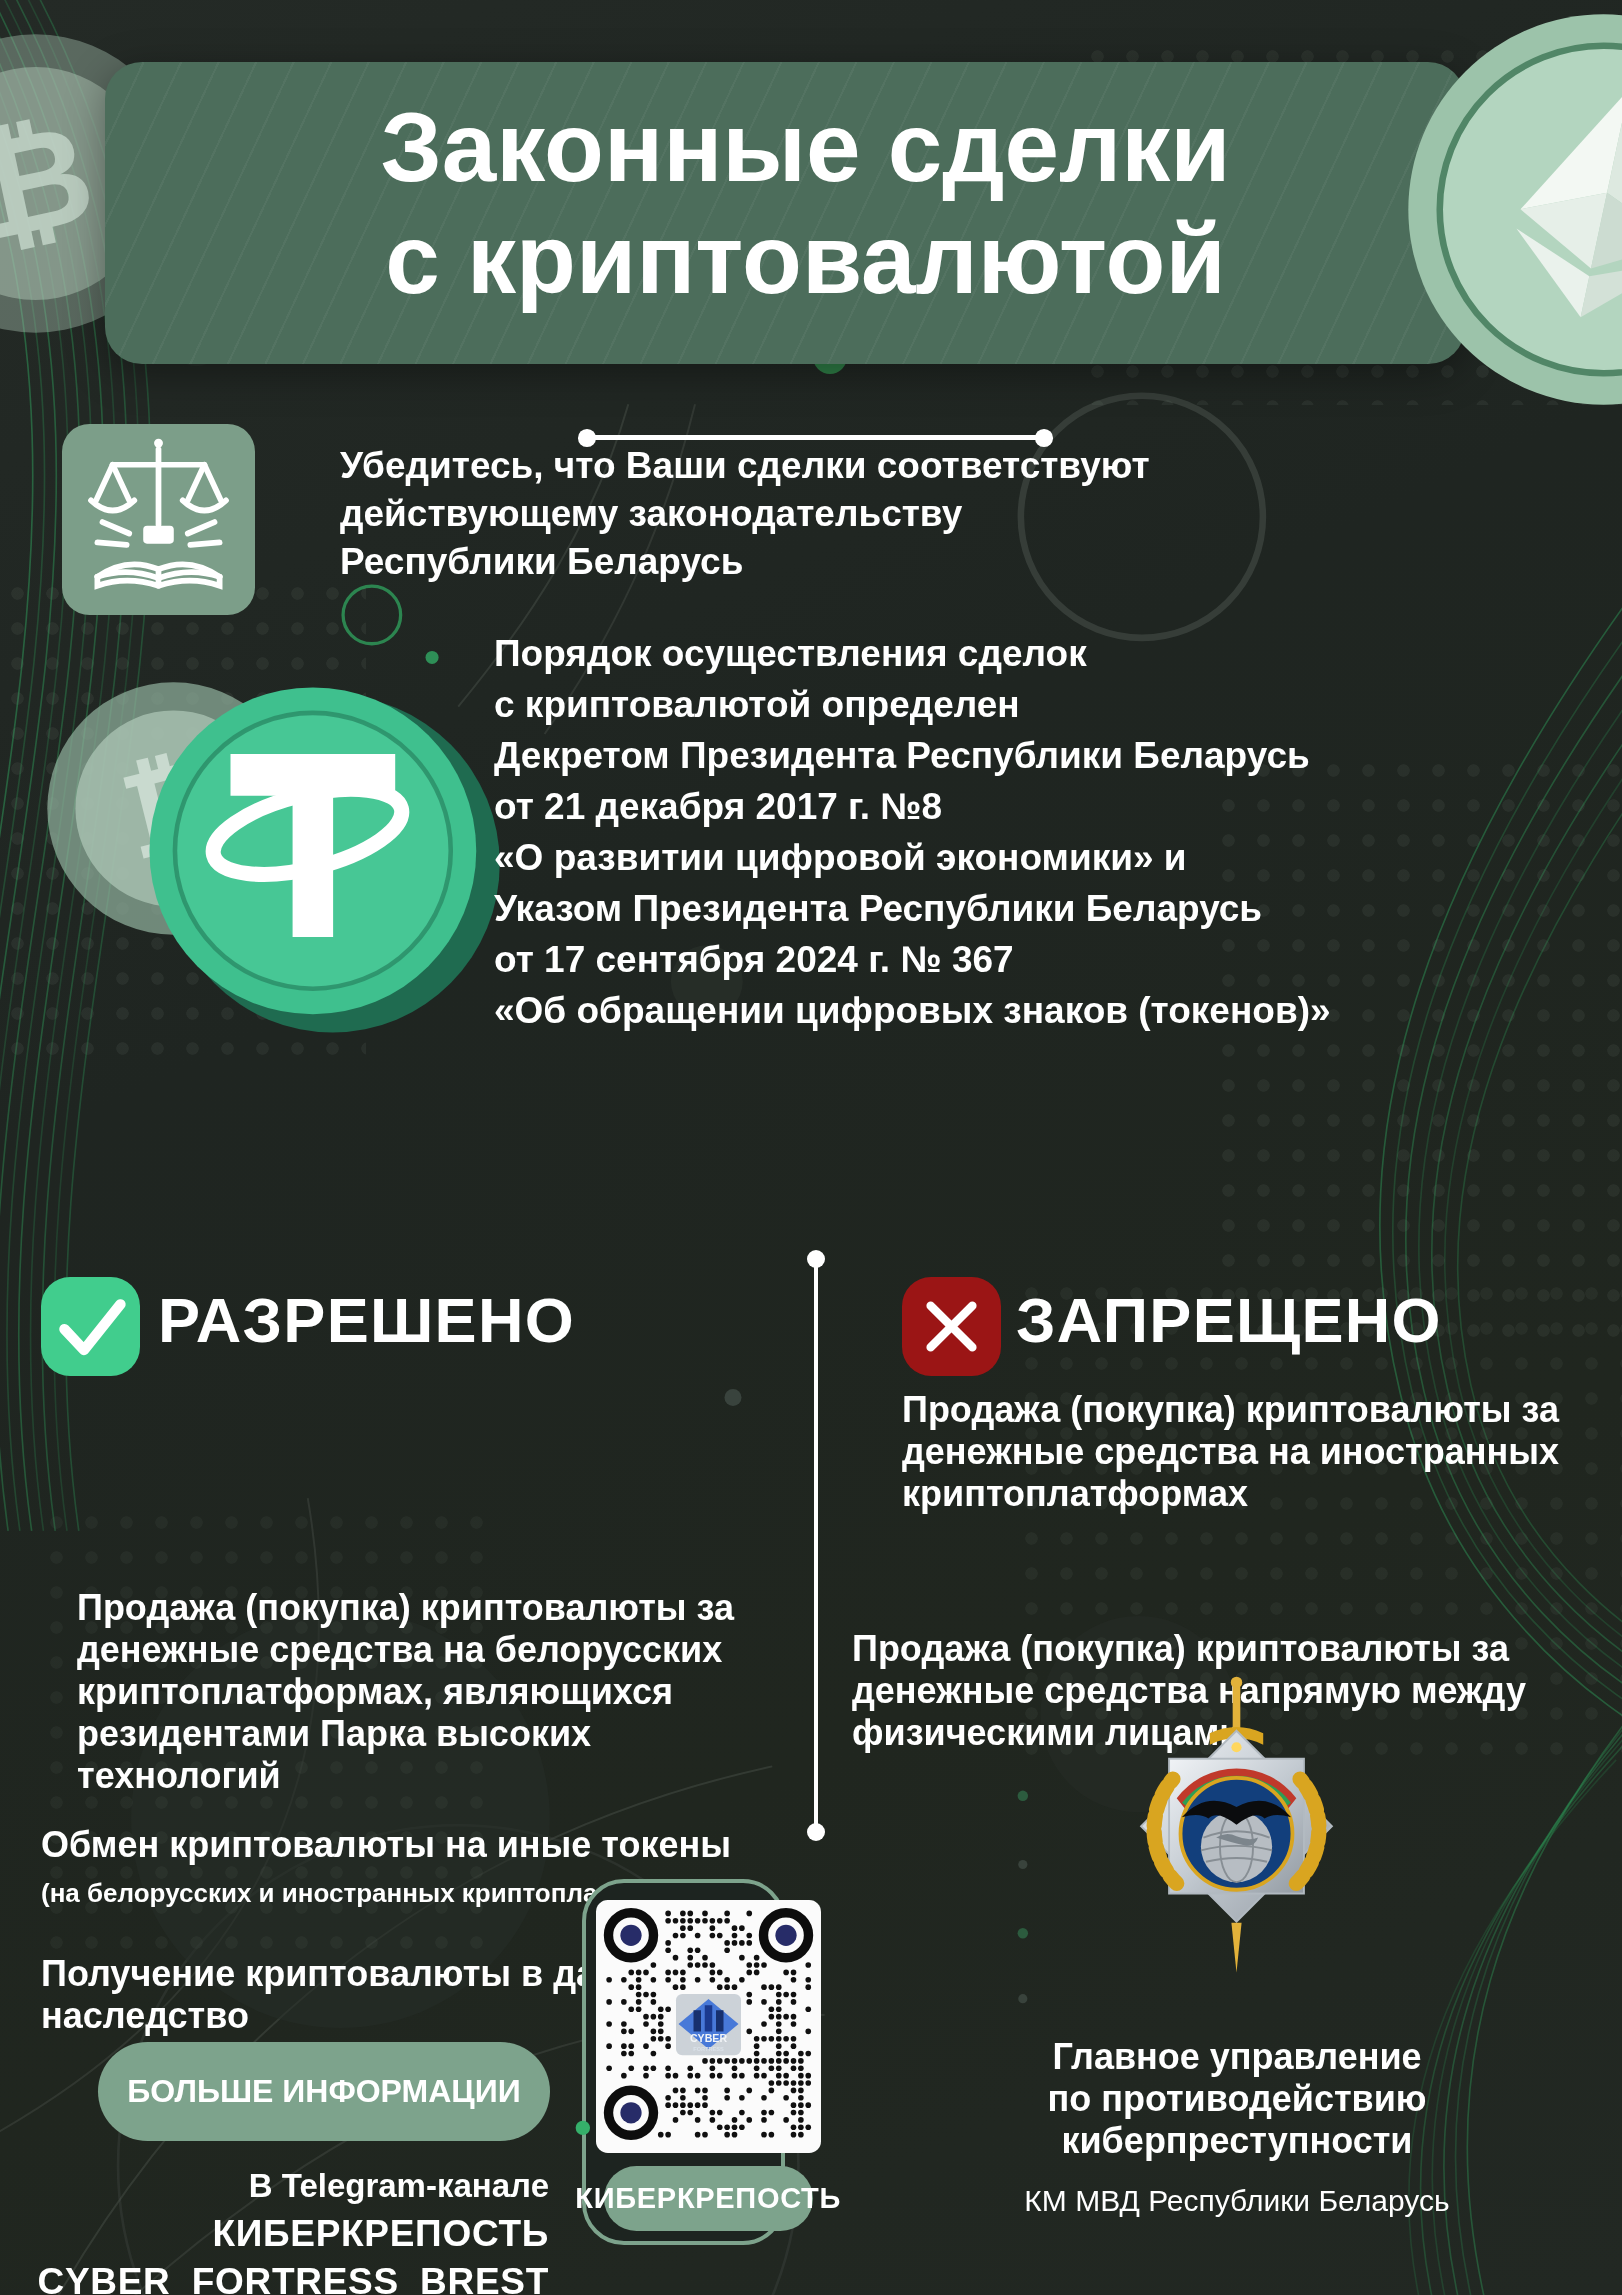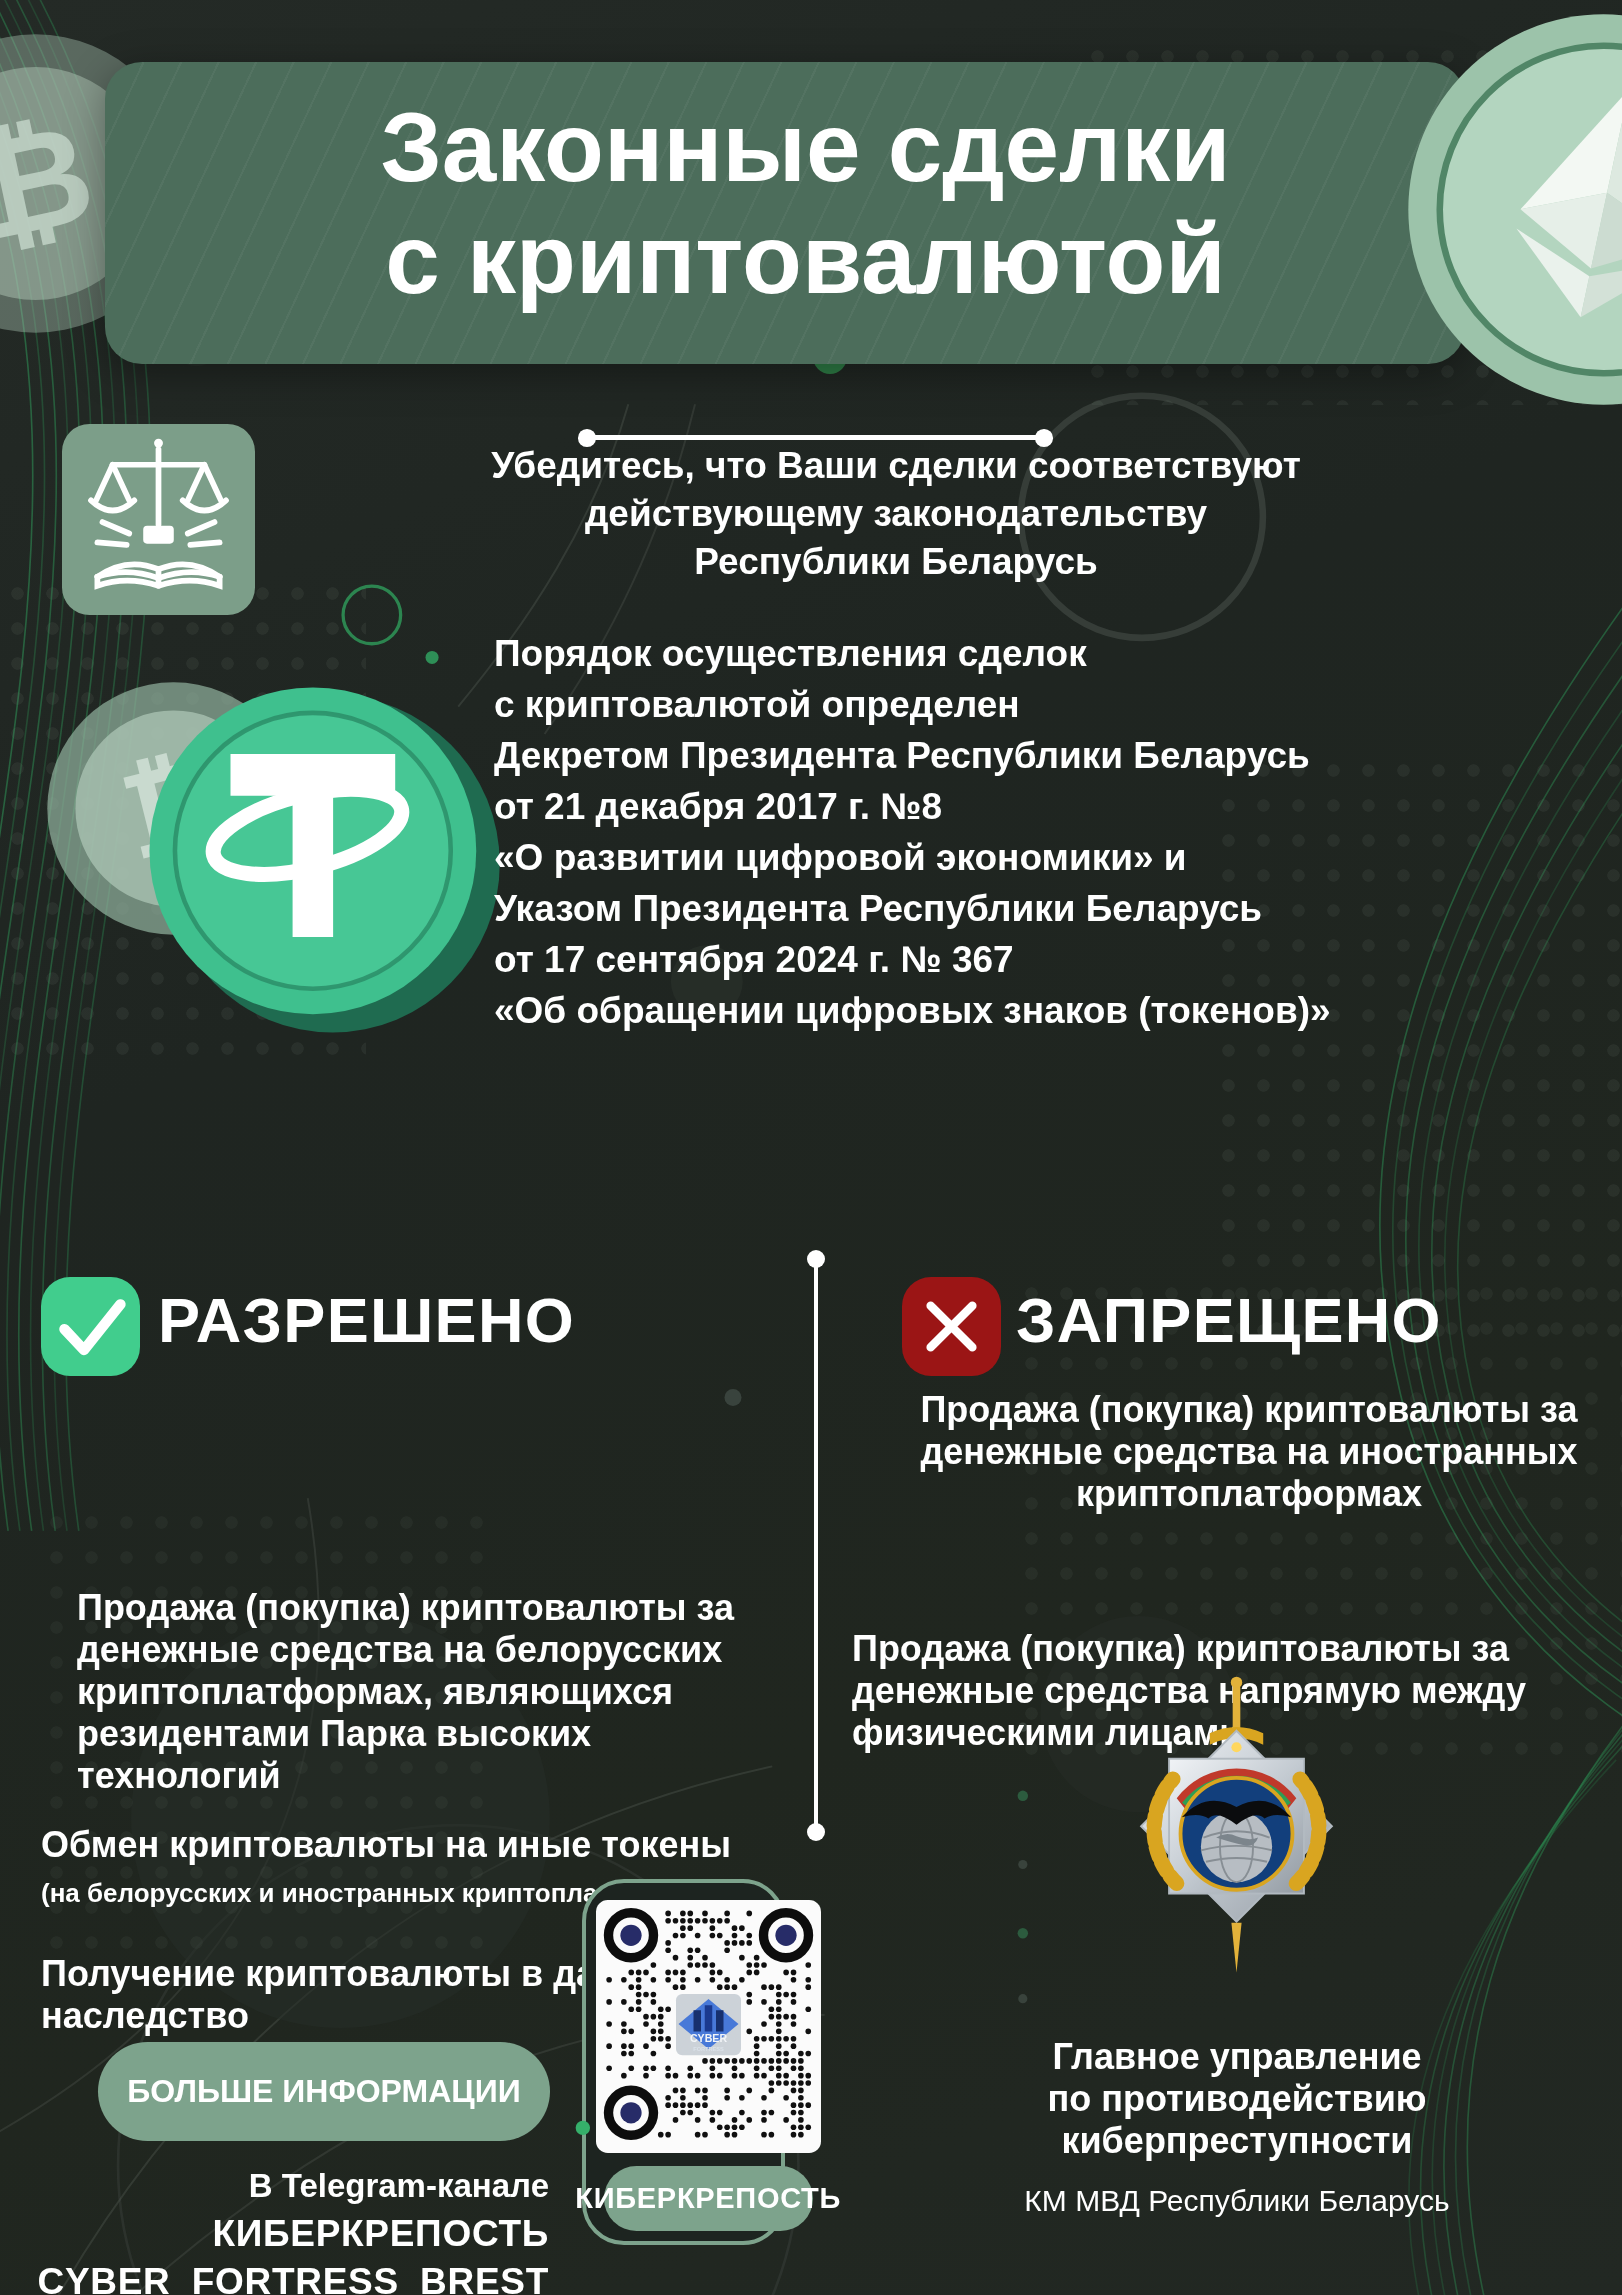--- a/index.html
+++ b/index.html
@@ -11,21 +11,21 @@
   .abs{position:absolute;}
   .pre{white-space:pre-line;}
   .dots{position:absolute;background-image:radial-gradient(circle,rgba(128,146,131,0.10) 5.9px,transparent 6.5px);background-size:35px 35px;}
   .panel{
     background:#4c6d5b;border-radius:37px;
     background-image:repeating-linear-gradient(115deg,rgba(255,255,255,0.045) 0 2px,transparent 2px 34px);
     padding-left:41px;
   }
   .title-banner{box-shadow:0 9.2px 39px rgba(0,0,0,0.35);}
   .title-text{font-weight:700;font-size:98px;line-height:1.14;text-align:center;letter-spacing:0;}
-  .intro{font-weight:700;font-size:37px;line-height:1.30;text-align:center;}
+  .intro{font-weight:700;font-size:37px;line-height:1.30;}
   .decree{font-weight:700;font-size:37px;line-height:1.38;}
   .subject{font-weight:700;font-size:44px;text-align:center;}
   .col-head{font-weight:800;font-size:63px;letter-spacing:1.3px;}
   .item-text{font-weight:700;font-size:36px;line-height:1.17;}
   .item-note{font-weight:700;font-size:26px;line-height:1.25;margin-top:5.2px;}
   .pill{
     background:#7da38c;border-radius:59px;display:flex;align-items:center;justify-content:center;
     font-weight:700;color:#fff;
   }
   .tg1{font-weight:700;font-size:33px;}
@@ -221,21 +221,21 @@
   <div class="abs" style="left:807px;top:1823px;width:18.3px;height:18.3px;border-radius:50%;background:#fff;"></div>
 
   <div class="abs" style="left:902px;top:1277px;width:99px;height:99px;border-radius:29px;background:#9b1515;">
     <svg width="99" height="99" viewBox="0 0 152 152">
       <line x1="44" y1="44" x2="108" y2="108" stroke="#fff" stroke-width="13" stroke-linecap="round"></line>
       <line x1="108" y1="44" x2="44" y2="108" stroke="#fff" stroke-width="13" stroke-linecap="round"></line>
     </svg>
   </div>
   <div class="abs col-head" style="left:1016px;top:1284px;">ЗАПРЕЩЕНО</div>
 
-  <div class="abs" style="left:902px;top:1389px;width:694px;text-align:center;">
+  <div class="abs" style="left:902px;top:1389px;width:694px;">
     <div class="item-text">Продажа (покупка) криптовалюты за денежные средства на иностранных криптоплатформах</div>
   </div>
   <div class="abs" style="left:852px;top:1587px;width:694px;margin-top:41px;">
     <div class="item-text">Продажа (покупка) криптовалюты за денежные средства напрямую между физическими лицами</div>
   </div>
 
   <div class="abs pill" style="left:98px;top:2042px;width:452px;height:99px;font-size:32px;text-align:center;">
     <span>БОЛЬШЕ ИНФОРМАЦИИ</span>
   </div>
 

